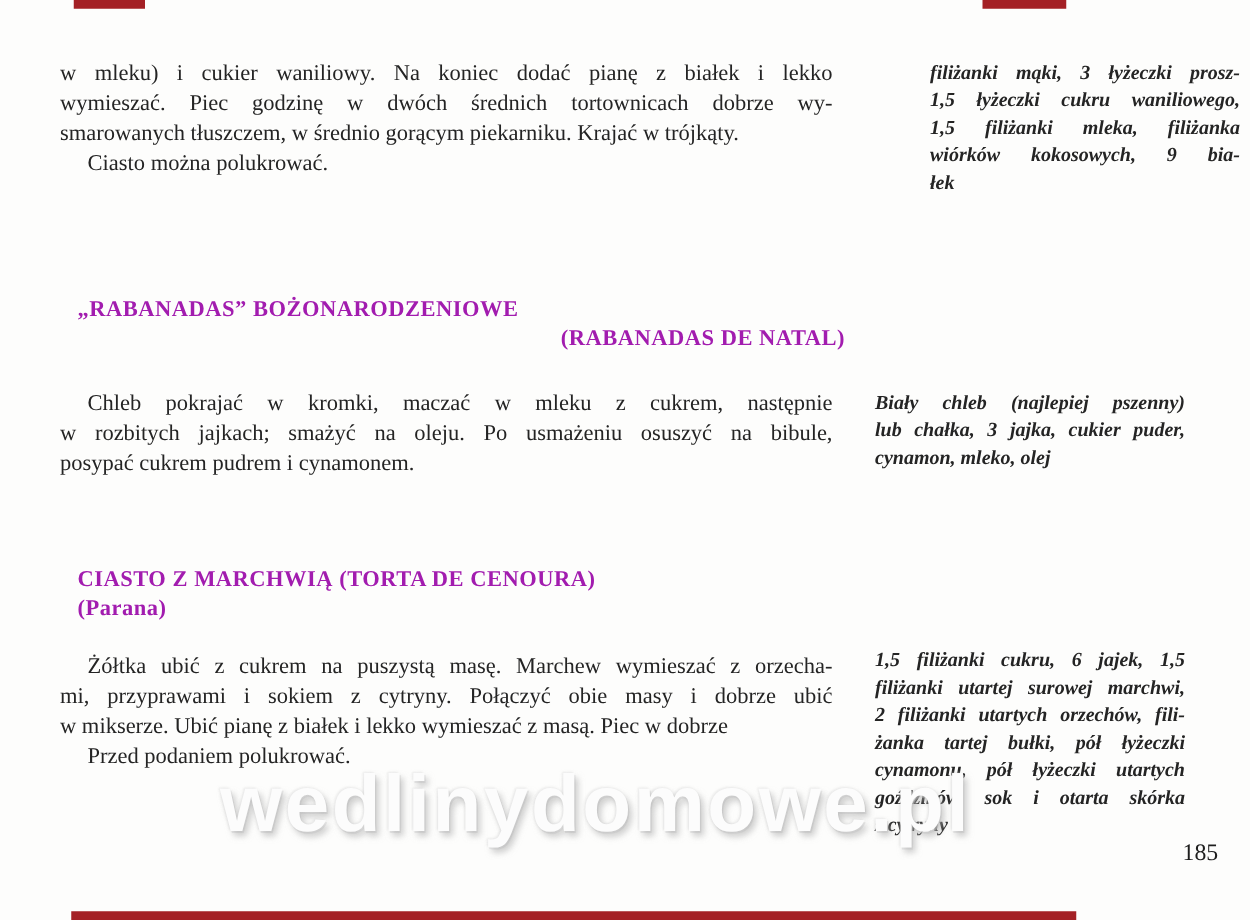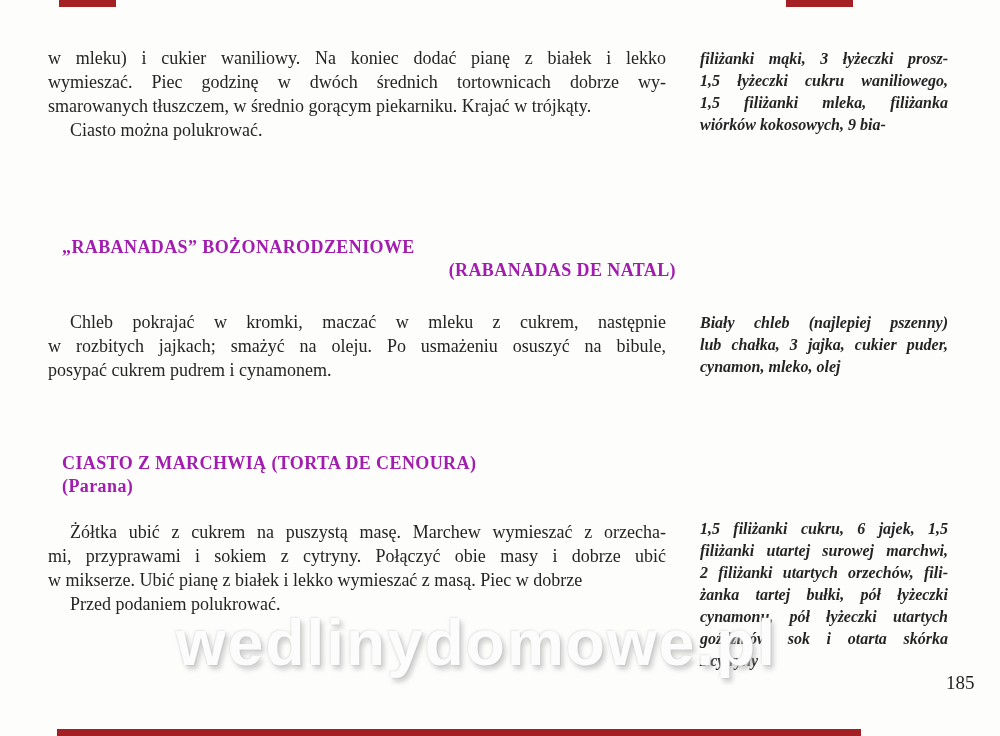--- a/index.html
+++ b/index.html
@@ -28,21 +28,21 @@
          font-style:italic; font-weight:bold; }
   .ing .line { text-align:justify; text-align-last:justify; }
   .ing .line:last-child { text-align-last:auto; }
 
   
   .heading { left:62px; width:618px; color:#a21caf; font-weight:bold;
              font-size:18px; line-height:23px; letter-spacing:0.4px; }
   .t-right { text-align:right; padding-right:4px; }
 
   .pos-para1 { top:46px;  }
-  .pos-ing1  { top:48px;  }
+  .pos-ing1  { top:48px;margin-left:44px;  }
   .pos-h1    { top:236px; }
   .pos-para2 { top:310px; }
   .pos-ing2  { top:312px; }
   .pos-h2    { top:452px; }
   .pos-para3 { top:520px; }
   .pos-ing3  { top:518px; }
 
   .watermark {
     left:176px; top:606px; white-space:nowrap;
     font-family:"Liberation Sans", sans-serif; font-weight:bold;
@@ -69,20 +69,21 @@
         <div class="line">wymieszać. Piec godzinę w dwóch średnich tortownicach dobrze wy-</div>
         <div class="line">smarowanych tłuszczem, w średnio gorącym piekarniku. Krajać w trójkąty.</div>
       </div>
     <div class="closing">Ciasto można polukrować.</div>
   </div>
   <div class="abs ing pos-ing1">
       <div class="line">filiżanki mąki, 3 łyżeczki prosz-</div>
       <div class="line">1,5 łyżeczki cukru waniliowego,</div>
       <div class="line">1,5 filiżanki mleka, filiżanka</div>
       <div class="line">wiórków kokosowych, 9 bia-</div>
+      <div class="line">łek</div>
     </div>
 
   <div class="abs heading pos-h1">
     <div>„RABANADAS” BOŻONARODZENIOWE</div>
     <div class="t-right">(RABANADAS DE NATAL)</div>
   </div>
   <div class="abs body-col indent-first pos-para2">
       <div class="line">Chleb pokrajać w kromki, maczać w mleku z cukrem, następnie</div>
       <div class="line">w rozbitych jajkach; smażyć na oleju. Po usmażeniu osuszyć na bibule,</div>
       <div class="line">posypać cukrem pudrem i cynamonem.</div>

